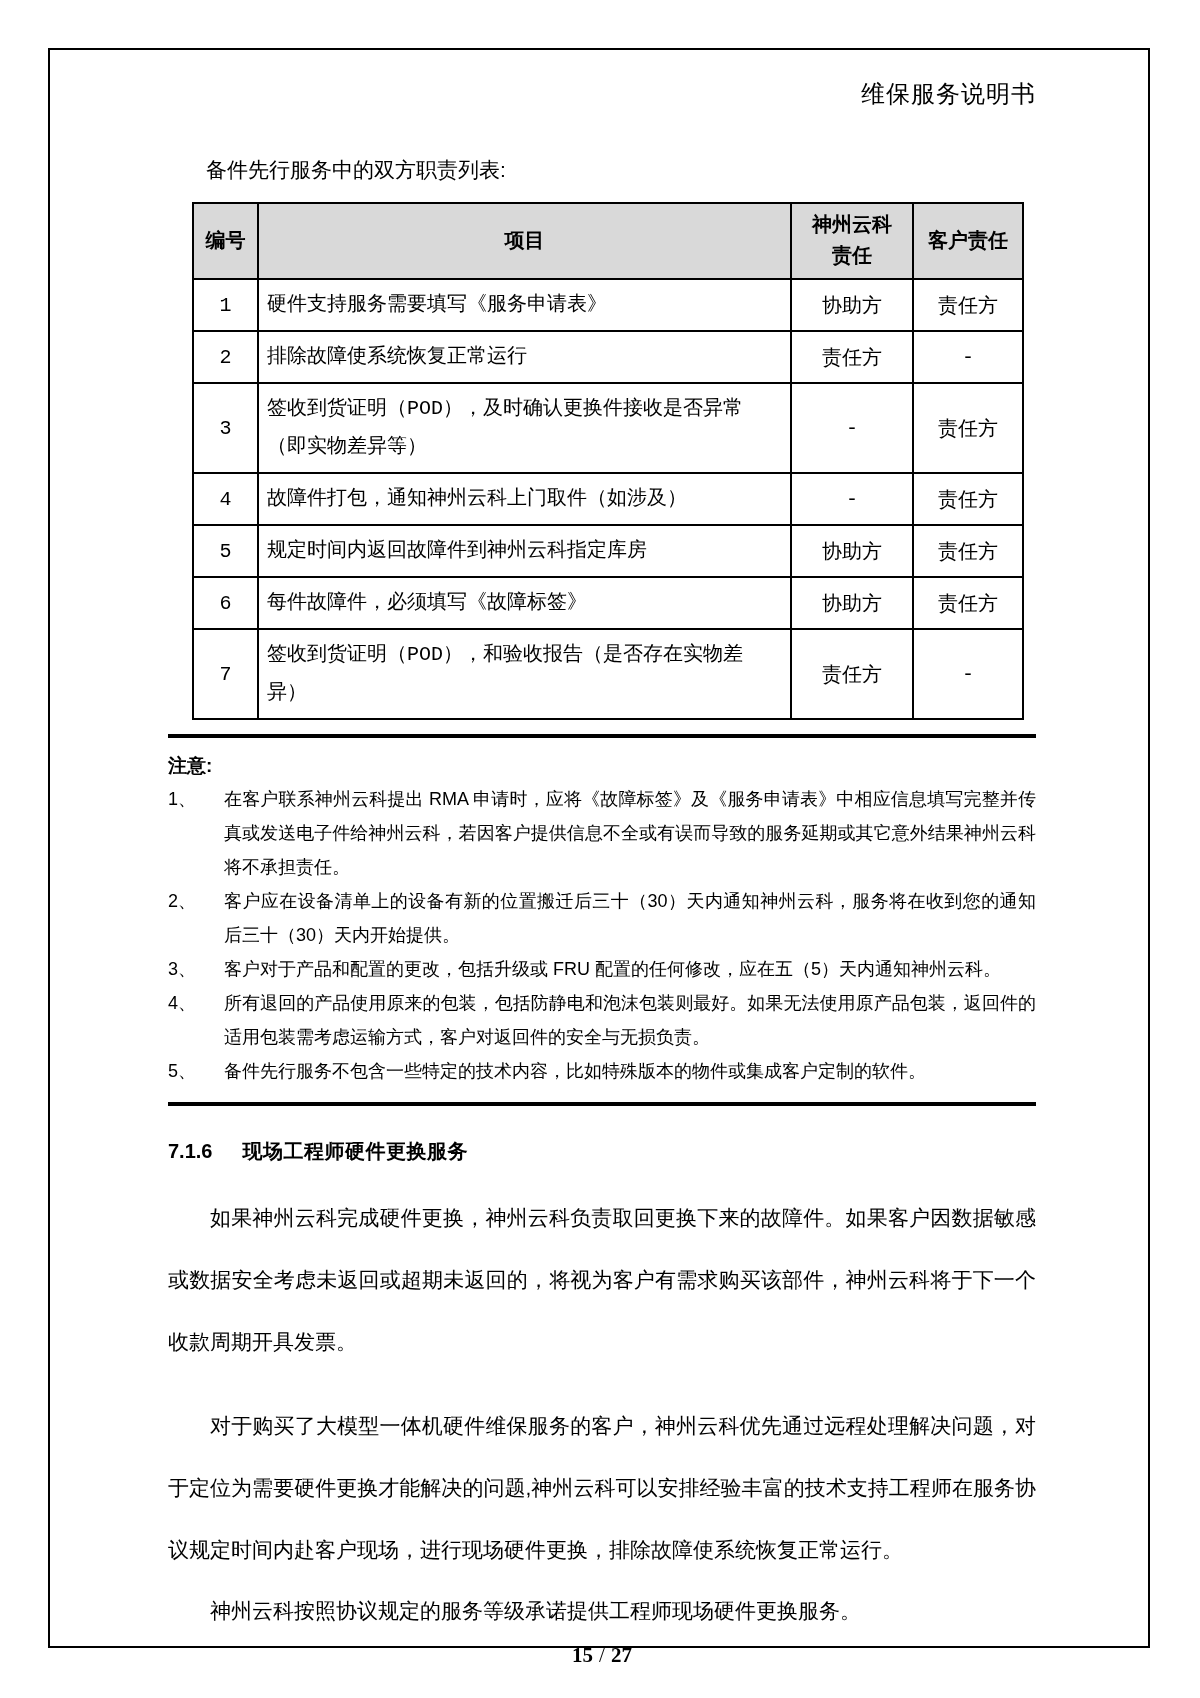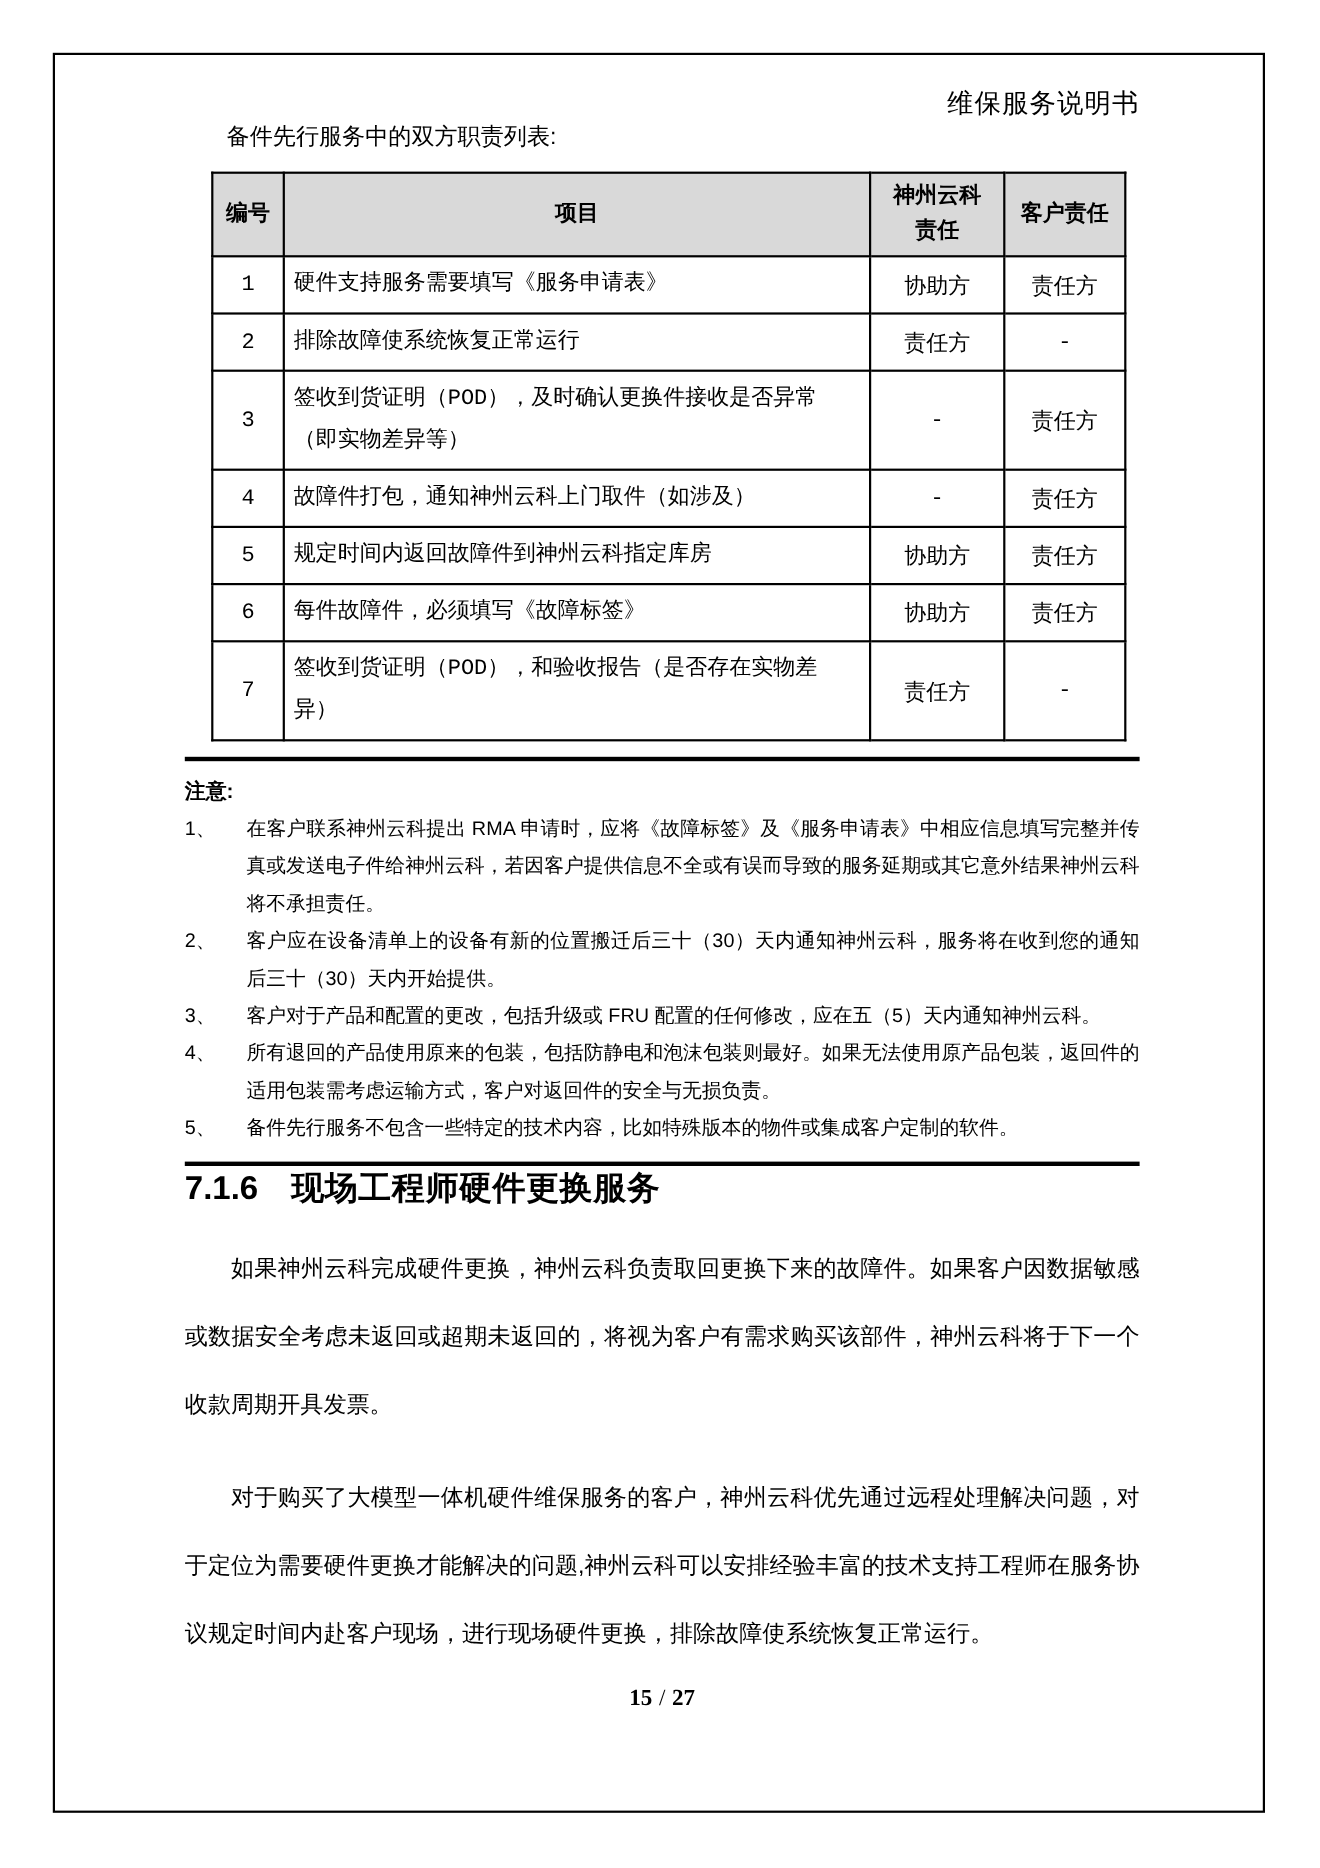--- a/index.html
+++ b/index.html
@@ -14,21 +14,21 @@
   }
   .content{
     position:absolute;left:168px;top:48px;width:868px;
   }
   .doc-header{
     margin-top:30px;text-align:right;
     font-family:"Liberation Serif",serif;
     font-size:24px;color:#000;letter-spacing:1px;
   }
   .intro{
-    padding-left:38px;
+    margin-top:46px;padding-left:38px;
     font-size:21px;
   }
   table.resp{
     margin-top:18px;margin-left:24px;
     border-collapse:collapse;table-layout:fixed;width:830px;
     font-size:20px;
     font-family:Liberation Mono, monospace;
   }
   table.resp td,table.resp th{
     border:2px solid #000;box-sizing:border-box;
@@ -46,21 +46,21 @@
   }
   .notes-label{
     margin-top:12px;font-weight:bold;font-size:19px;line-height:32px;
   }
   .note{
     display:flex;font-size:18px;line-height:34px;
   }
   .note .num{width:56px;flex:0 0 56px;}
   .note .txt{flex:1;text-align:justify;}
   .section-heading{
-    font-size:30px;font-weight:bold;letter-spacing:0.5px;
+    margin-top:32px;font-size:20px;font-weight:bold;letter-spacing:0.5px;
   }
   .section-heading .sec-num{margin-right:30px;letter-spacing:0;}
   .para{
     margin-top:22px;font-size:21px;line-height:62px;
     text-align:justify;text-indent:2em;
   }
   .para.last{
     margin-top:12px;line-height:36px;
   }
   .footer{
@@ -170,18 +170,19 @@
   </div>
 
   <div class="rule"></div>
 
   <div class="section-heading">
     <span class="sec-num">7.1.6</span><span>现场工程师硬件更换服务</span>
   </div>
 
   <div class="para">如果神州云科完成硬件更换，神州云科负责取回更换下来的故障件。如果客户因数据敏感或数据安全考虑未返回或超期未返回的，将视为客户有需求购买该部件，神州云科将于下一个收款周期开具发票。</div>
   <div class="para">对于购买了大模型一体机硬件维保服务的客户，神州云科优先通过远程处理解决问题，对于定位为需要硬件更换才能解决的问题,神州云科可以安排经验丰富的技术支持工程师在服务协议规定时间内赴客户现场，进行现场硬件更换，排除故障使系统恢复正常运行。</div>
+  <div class="para last">神州云科按照协议规定的服务等级承诺提供工程师现场硬件更换服务。</div>
 
   <div class="footer">
     <span class="pg">15</span><span class="sep">/</span><span class="pg">27</span>
   </div>
 
 </div>
 
 </body></html>

